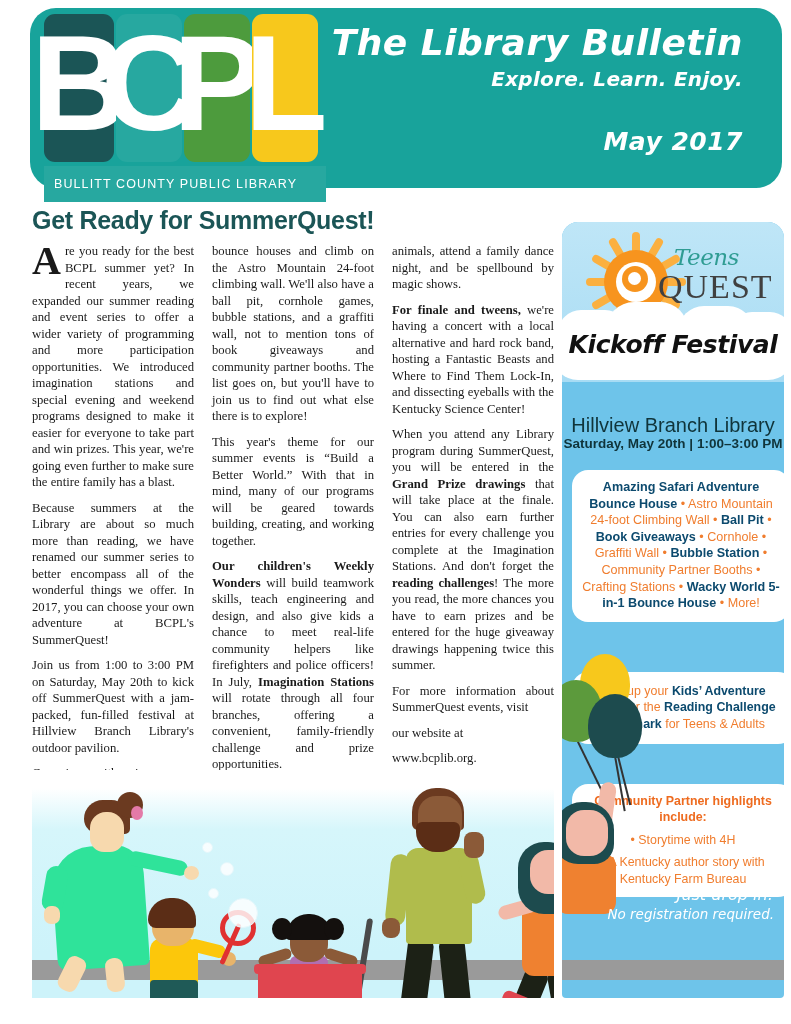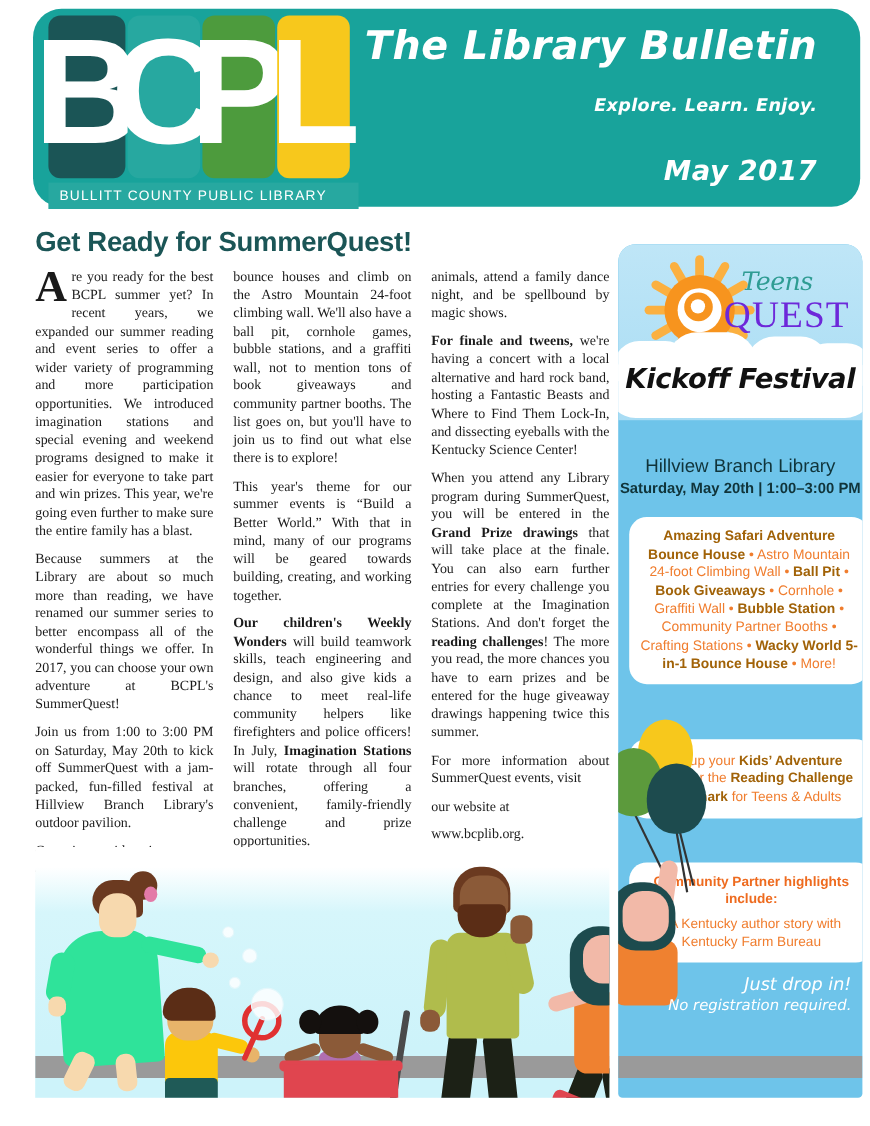--- a/index.html
+++ b/index.html
@@ -15,28 +15,28 @@
   .logo-letters{position:absolute;left:0;top:0;width:290px;height:148px;}
   .lbox{position:absolute;top:0;height:148px;border-radius:11px;
         display:flex;align-items:center;justify-content:center;}
   .lbox span{font-family:"Liberation Sans",sans-serif;font-weight:bold;
              color:#ffffff;font-size:136px;line-height:1;letter-spacing:-2px;
              position:relative;top:-5px;}
   .lb-b{left:8px;width:70px;background:#1b5556;}
   .lb-c{left:80px;width:66px;background:#27a8a0;}
   .lb-p{left:148px;width:66px;background:#4d9b3d;}
   .lb-l{left:216px;width:66px;background:#f7c81c;}
-  .logo-bar{position:absolute;left:8px;top:152px;width:282px;height:24px;
+  .logo-bar{position:absolute;left:8px;top:152px;width:282px;height:36px;
             background:#27a8a0;display:flex;align-items:center;text-align:right;}
   .logo-bar span{font-family:"Liberation Sans",sans-serif;color:#fff;
                  font-size:12.5px;letter-spacing:1.1px;padding-left:10px;}
   .hdr-right{position:absolute;right:48px;top:24px;width:420px;text-align:right;
              color:#ffffff;font-family:"DejaVu Sans",sans-serif;font-style:italic;}
   .hdr-title{font-size:36px;font-weight:bold;line-height:1.05;letter-spacing:.5px;}
-  .hdr-sub{font-size:16px;font-weight:bold;margin-top:24px;letter-spacing:.3px;}
+  .hdr-sub{font-size:20px;font-weight:bold;margin-top:5px;letter-spacing:.3px;}
   .hdr-date{font-size:25px;font-weight:bold;margin-top:36px;letter-spacing:.5px;}
 
   
   .headline{position:absolute;left:32px;top:206px;font-family:"Liberation Sans",sans-serif;
             font-weight:bold;font-size:25px;color:#1b5556;letter-spacing:-.3px;}
 
   .cols{position:absolute;left:32px;top:243px;width:522px;height:600px;}
   .col{position:absolute;top:0;width:162px;font-size:12.7px;line-height:1.30;
        text-align:justify;}
   .col p{margin:0 0 9px 0;}
@@ -131,40 +131,40 @@
           background:#fff;border-radius:50%;}
   .sun-in2{position:absolute;left:32px;top:30px;width:26px;height:26px;
            background:#f7941e;border-radius:50%;}
   .sun-in3{position:absolute;left:38px;top:36px;width:13px;height:13px;
            background:#fff;border-radius:50%;}
   .ray{position:absolute;left:42px;top:-4px;width:8px;height:22px;
        background:#fbb040;border-radius:4px;transform-origin:4px 50px;}
   .sq-summer{position:absolute;left:112px;top:18px;font-family:"DejaVu Serif",serif;
              font-style:italic;font-size:23px;color:#2f9c93;letter-spacing:-.5px;}
   .sq-quest{position:absolute;left:96px;top:42px;font-family:"Liberation Serif",serif;
-            font-size:34px;color:#6d28d9;letter-spacing:1px;}
+            font-size:34px;color:#404040;letter-spacing:1px;}
   .cloud{position:absolute;background:#ffffff;border-radius:40px;}
   .cl-band{position:absolute;left:-10px;top:104px;width:242px;height:54px;background:#ffffff;
            border-radius:26px;}
   .cl-a{left:-4px;top:88px;width:70px;height:46px;}
   .cl-b{left:44px;top:80px;width:82px;height:56px;}
   .cl-c{left:116px;top:84px;width:76px;height:52px;}
   .cl-d{left:168px;top:90px;width:62px;height:44px;}
   .kickoff{position:absolute;left:0;top:108px;width:222px;text-align:center;
            font-family:"DejaVu Sans",sans-serif;font-style:italic;font-weight:bold;
            font-size:25px;color:#111;letter-spacing:-.4px;}
   .sb-venue{position:absolute;left:0;top:192px;width:222px;text-align:center;
-            font-family:"Liberation Sans",sans-serif;font-size:17px;color:#10343a;}
+            font-family:"Liberation Sans",sans-serif;font-size:20px;color:#10343a;}
   .sb-when{position:absolute;left:0;top:214px;width:222px;text-align:center;
            font-family:"Liberation Sans",sans-serif;font-weight:bold;font-size:13.5px;color:#10343a;}
 
   .wbox{position:absolute;left:10px;background:#ffffff;border-radius:16px;
         text-align:center;font-family:"Liberation Sans",sans-serif;
         color:#f07d2e;line-height:1.32;}
-  .wbox b{color:#a16207;font-weight:bold;}
+  .wbox b{color:#0c4a6e;font-weight:bold;}
   .box-attractions{top:248px;width:202px;padding:9px 8px 10px;font-size:12.6px;}
   .box-pickup{top:450px;width:202px;padding:11px 10px 12px;font-size:12.4px;}
   .box-partner{top:562px;width:202px;padding:9px 10px 10px;font-size:12.4px;}
   .box-partner .ttl{font-weight:bold;color:#ee6b1f;}
   .box-partner .li{margin-top:6px;}
 
   .dropin{position:absolute;left:0;top:663px;width:212px;text-align:right;
           font-family:"DejaVu Sans",sans-serif;font-style:italic;color:#ffffff;}
   .dropin .d1{font-size:16px;}
   .dropin .d2{font-size:13.5px;margin-top:2px;}
@@ -352,20 +352,21 @@
   <div class="wbox box-attractions">
     <span id="attractions-list"><b>Amazing Safari Adventure Bounce House</b><span> • </span><span>Astro Mountain 24-foot Climbing Wall</span><span> • </span><b>Ball Pit</b><span> • </span><b>Book Giveaways</b><span> • </span><span>Cornhole</span><span> • </span><span>Graffiti Wall</span><span> • </span><b>Bubble Station</b><span> • </span><span>Community Partner Booths</span><span> • </span><span>Crafting Stations</span><span> • </span><b>Wacky World 5-in-1 Bounce House</b><span> • </span><span>More!</span></span>
   </div>
 
   <div class="wbox box-pickup">
     <span>Pick up your </span><b>Kids’ Adventure Guide</b><span> or the </span><b>Reading Challenge Bookmark</b><span> for Teens &amp; Adults</span>
   </div>
 
   <div class="wbox box-partner">
     <div class="ttl">Community Partner highlights include:</div>
+    <div class="li">• Storytime with 4H</div>
     <div class="li">• A Kentucky author story with Kentucky Farm Bureau</div>
   </div>
 
   <div class="balloons">
     <div class="str s1"></div>
     <div class="str s2"></div>
     <div class="str s3"></div>
     <div class="bal bal-y"></div>
     <div class="bal bal-g"></div>
     <div class="bal bal-t"></div>

